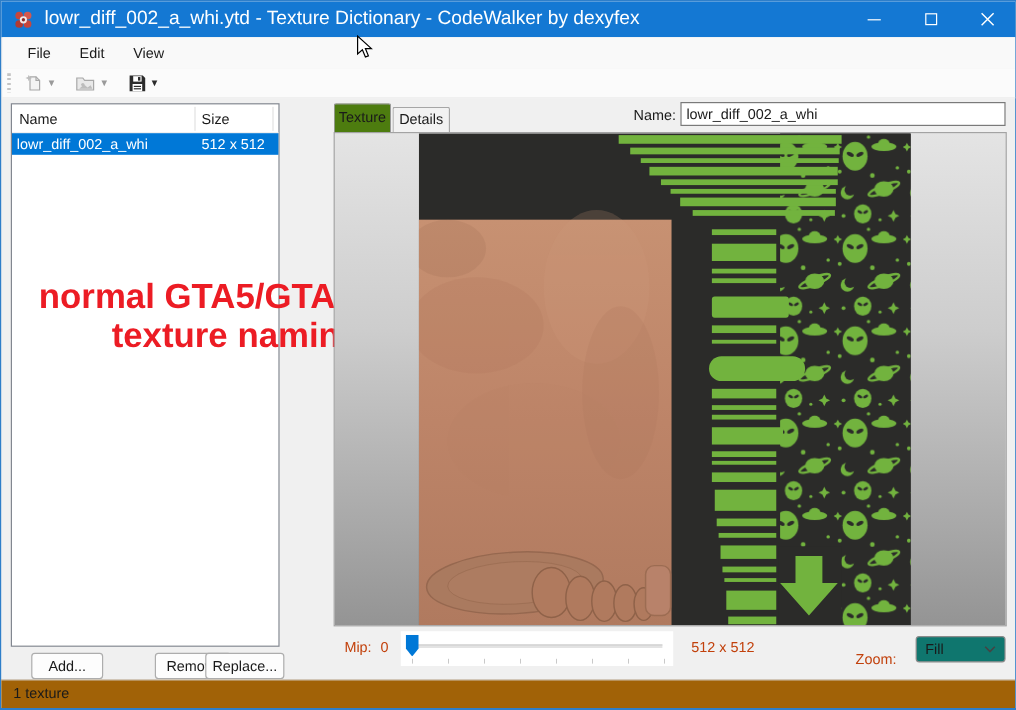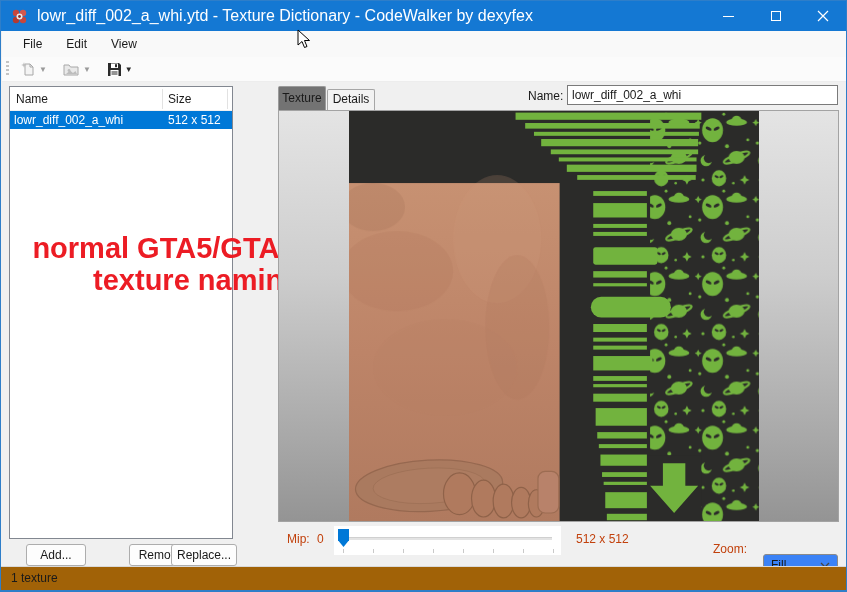--- a/index.html
+++ b/index.html
@@ -42,34 +42,34 @@
   
   .annotation { position:absolute; left:12px; top:231px; width:368px; text-align:center;
     font-size:29px; line-height:32px; font-weight:bold; color:#ec1c24; letter-spacing:0px; pointer-events:none; }
   
   .btn { position:absolute; top:543px; height:22px; background:#fdfdfd; border:1px solid #adadad; border-radius:3px; font-size:12px; color:#1a1a1a; text-align:center; line-height:20px; }
   .btn-add { left:25px; width:60px; }
   .btn-remove { left:88px; width:64px;margin-left:40px; }
   .btn-replace { left:170px; width:66px; }
   
   .tab { position:absolute; text-align:center; font-size:12px; }
-  .tab-sel { left:277px; top:85px; width:48px; height:24px; line-height:22px; background:#737373; border:1px solid #9b9b9b; border-bottom:none; border-radius:2px 2px 0 0; z-index:2; }
+  .tab-sel { left:277px; top:85px; width:48px; height:24px; line-height:22px; background:#4d7c0f; border:1px solid #9b9b9b; border-bottom:none; border-radius:2px 2px 0 0; z-index:2; }
   .tab-unsel { left:326px; top:88px; width:48px; height:21px; line-height:19px; background:#f2f2f2; border:1px solid #a6a6a6; border-bottom:none; border-radius:2px 2px 0 0; }
   .name-label { position:absolute; left:527px; top:88px; }
   .name-input { position:absolute; left:566px; top:84px; width:271px; height:20px; border:1px solid #7a7a7a; background:#fff; font-family:"Liberation Sans",sans-serif; font-size:12px; padding:0 4px; color:#1a1a1a; }
   
   .preview { position:absolute; left:277px; top:109px; width:561px; height:412px; border:1px solid #a3a3a3; background:linear-gradient(180deg,#e4e4e4 0%,#cdcdcd 40%,#a8a8a8 80%,#949494 100%); overflow:hidden; }
   .tex { position:absolute; left:70px; top:0px; width:410px; height:410px; }
   
   .ctl-label { position:absolute; font-size:12px; color:#c2410c; }
   .trackbar { position:absolute; left:333px; top:525px; width:227px; height:29px; background:#ffffff; }
   .track { position:absolute; left:10px; top:11px; width:208px; height:3px; background:#e3e3e3; border-top:1px solid #d0d0d0; }
   .thumb { position:absolute; left:4px; top:3px; width:11px; height:18px; background:#0078d7; clip-path:polygon(0 0,100% 0,100% 62%,50% 100%,0 62%); }
   .ticks { position:absolute; left:9px; top:23px; width:212px; height:4px; background:repeating-linear-gradient(90deg,#c9c9c9 0 1px, transparent 1px 30px); }
-  .combobox { position:absolute; left:762px; top:553px; width:75px; height:22px; background:#3b82f6; border:1px solid #8a8a8a; border-radius:3px; }
+  .combobox { position:absolute; left:762px; top:529px; width:75px; height:22px; background:#0f766e; border:1px solid #8a8a8a; border-radius:3px; }
   .combo-value { position:absolute; left:7px; top:3px; font-size:12px; }
   .combo-chev { position:absolute; right:7px; top:7px; }
   
   .statusbar { position:absolute; left:0; bottom:0; width:100%; height:24px; background:#a16207; border-top:1px solid #d9d9d9; }
   .status-text { position:absolute; left:10px; top:4px; font-size:12px; }
   
   .cursor { position:absolute; left:296px; top:28px; z-index:50; pointer-events:none; }
 </style>
 </head>
 <body>

